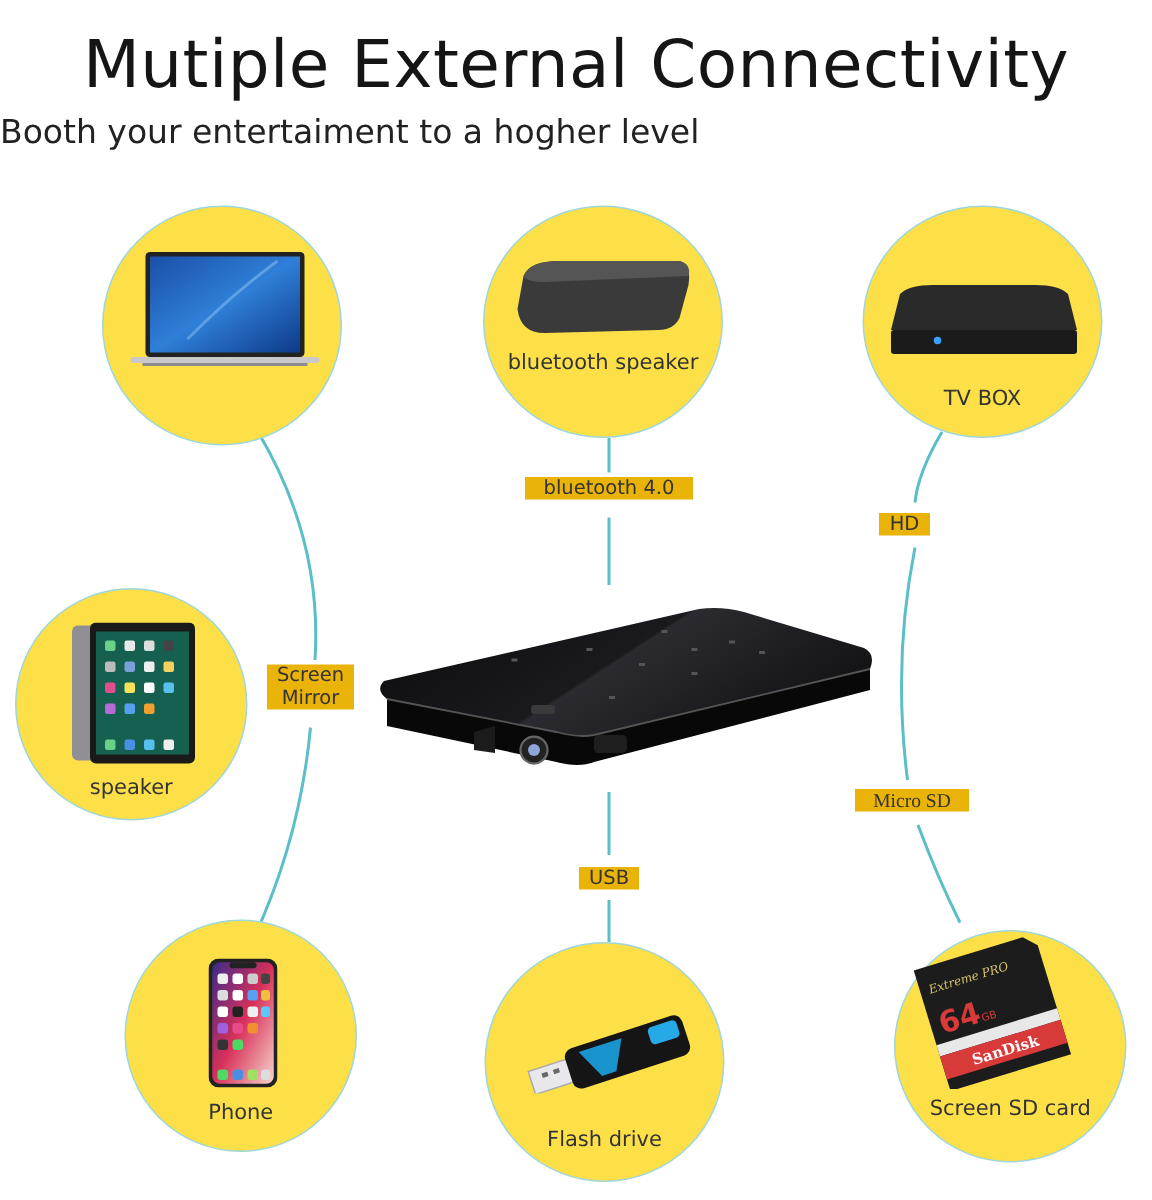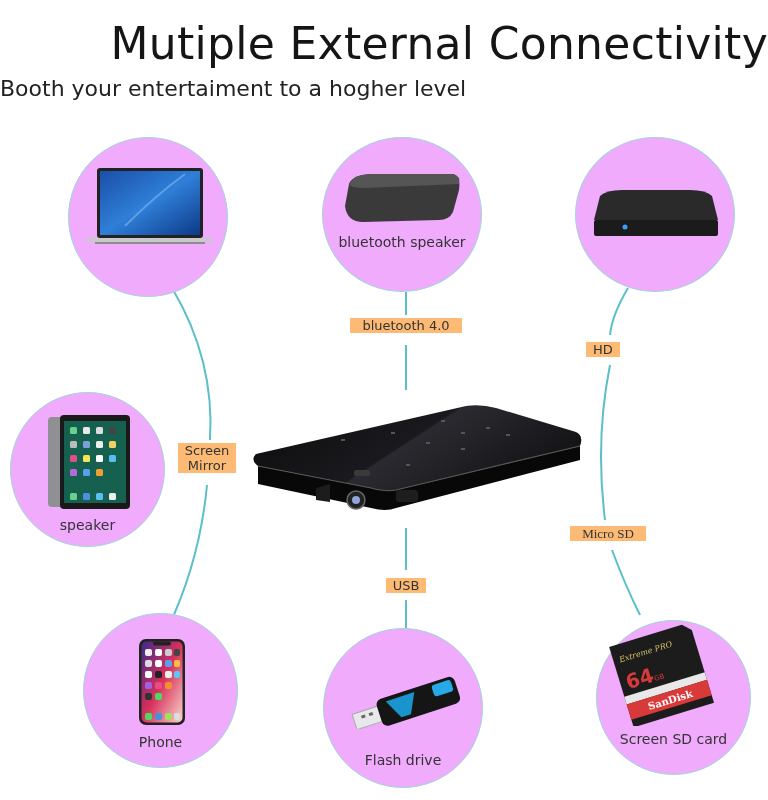--- a/index.html
+++ b/index.html
@@ -1,28 +1,28 @@
 <!DOCTYPE html>
 <html><head>
   <meta charset="utf-8">
   <style>
     html, body { margin:0; padding:0; background:#ffffff; }
     body { width:768px; height:800px; position:relative; overflow:hidden;
            font-family:"DejaVu Sans", "Liberation Sans", sans-serif; color:#222; }
-    .title { position:absolute; top:18px; left:0; width:768px; text-align:right;
+    .title { position:absolute; top:18px; left:0; width:768px; text-align:center;
              font-size:44px; font-weight:400; letter-spacing:0.3px; color:#151515; }
     .subtitle { position:absolute; top:76px; left:0; width:768px; 
                 font-size:22px; color:#222; }
     svg.lines { position:absolute; left:0; top:0; }
     .node { position:absolute; border:1.5px solid #9fd6da; border-radius:50%;
-            background:#f0abfc; box-sizing:border-box; }
+            background:#fde047; box-sizing:border-box; }
     .node .lbl { position:absolute; left:0; width:100%; text-align:center;
                  font-size:14px; color:#333; }
     .link-lbl { position:absolute; font-size:13px; color:#333; text-align:center;
-                background:#fdba74; line-height:15px; }
+                background:#eab308; line-height:15px; }
     .pic { position:absolute; }
   </style>
 </head>
 <body>
 
 <div class="title">Mutiple External Connectivity</div>
 <div class="subtitle">Booth your entertaiment to a hogher level</div>
 
 <svg class="lines" width="768" height="800">
   <g fill="none" stroke="#5bbfc8" stroke-width="2">
@@ -66,20 +66,21 @@
   </svg>
   <div class="lbl" style="top:96px">bluetooth speaker</div>
 </div>
 
 <div class="node" style="left:575px;top:137px;width:160px;height:155px;">
   <svg class="pic" style="left:16px;top:52px" width="128" height="50" viewBox="0 0 128 50">
     <path d="M8 6 Q 14 0 30 0 L 98 0 Q 114 0 120 6 L 126 30 L 2 30 Z" fill="#2a2a2a"></path>
     <rect x="2" y="30" width="124" height="16" rx="2" fill="#1b1b1b"></rect>
     <circle cx="33" cy="37" r="2.5" fill="#3aa0ff"></circle>
   </svg>
+  <div class="lbl" style="top:120px">TV BOX</div>
 </div>
 
 <div class="node" style="left:10px;top:392px;width:155px;height:155px;">
   <svg class="pic" style="left:37px;top:22px" width="82" height="95" viewBox="0 0 82 95">
     <rect x="0" y="2" width="24" height="90" rx="4" fill="#8f8f94"></rect>
     <rect x="12" y="0" width="70" height="94" rx="4" fill="#1a1a1a"></rect>
     <rect x="16" y="6" width="62" height="82" fill="#16604f"></rect>
     <g fill="#9ad0c0">
       <rect x="22" y="12" width="7" height="7" rx="1.5" fill="#69d08a"></rect>
         <rect x="35" y="12" width="7" height="7" rx="1.5" fill="#e9e9e9"></rect>

